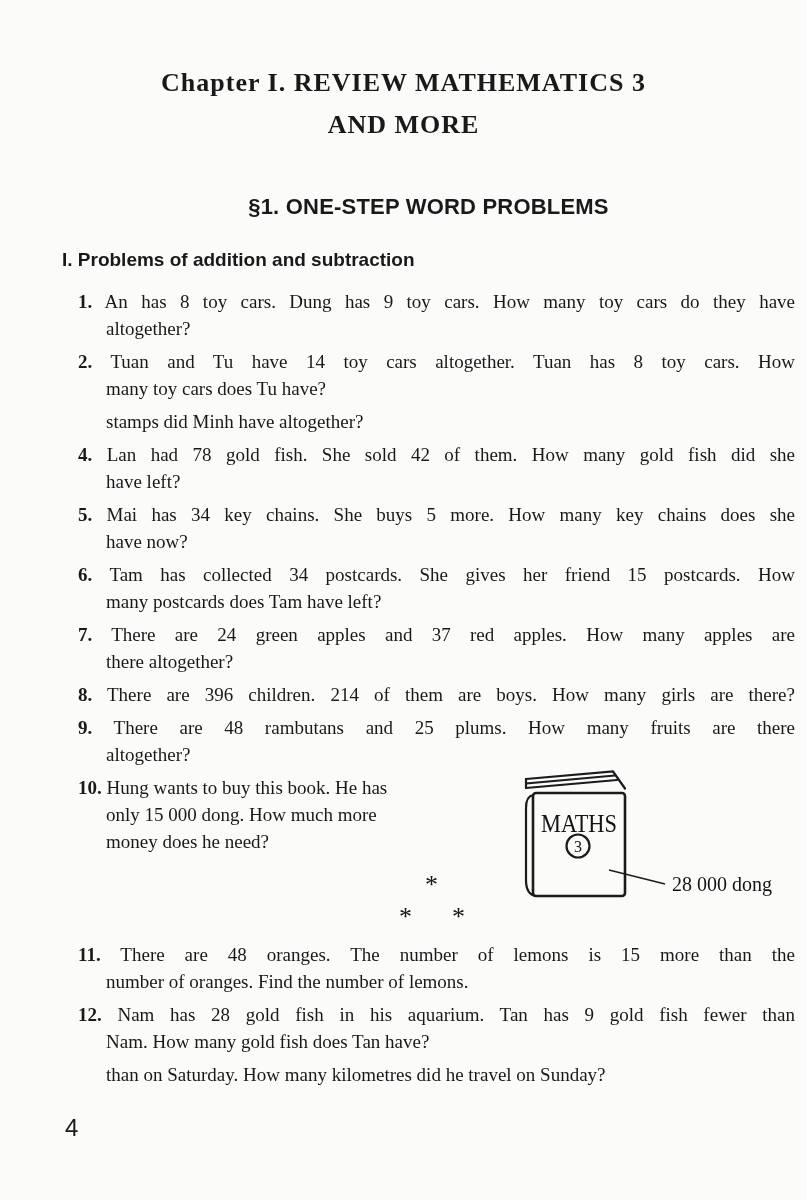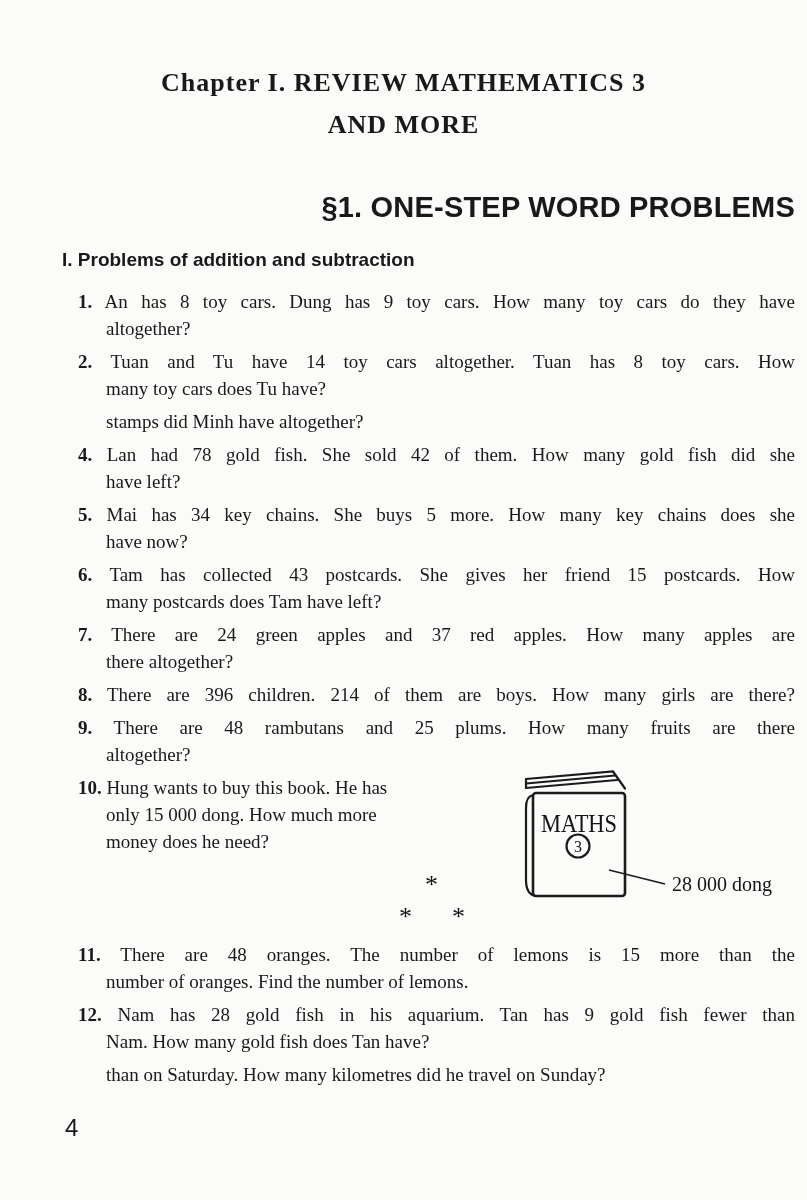--- a/index.html
+++ b/index.html
@@ -19,22 +19,22 @@
     font-weight:bold; text-align:center;
     letter-spacing:1px;
   }
   .chapter-title span { display:block; }
 
   .content { margin-left:62px; width:733px; }
 
   .section-title {
     margin:44px 0 0 0;
     font-family:"Liberation Sans","DejaVu Sans",sans-serif;
-    font-size:29px; line-height:34px;
-    font-weight:bold; text-align:right;
+    font-size:22px; line-height:34px;
+    font-weight:bold; text-align:center;
     letter-spacing:0.2px;
   }
   .subsection-title {
     margin:24px 0 16px 0;
     font-family:"Liberation Sans","DejaVu Sans",sans-serif;
     font-size:19px; line-height:24px;
     font-weight:bold; text-align:left;
   }
 
   .problems { margin-top:8px; font-size:19px; line-height:27px; }
@@ -102,21 +102,21 @@
           <span class="line jl"><span class="num">4.</span> <span>Lan had 78 gold fish. She sold 42 of them. How many gold fish did she</span></span>
           <span class="line cont">have left?</span>
         </p>
 
       <p class="problem">
           <span class="line jl"><span class="num">5.</span> <span>Mai has 34 key chains. She buys 5 more. How many key chains does she</span></span>
           <span class="line cont">have now?</span>
         </p>
 
       <p class="problem">
-          <span class="line jl"><span class="num">6.</span> <span>Tam has collected 43 postcards. She gives her friend 15 postcards. How</span></span>
+          <span class="line jl"><span class="num">6.</span> <span>Tam has collected 34 postcards. She gives her friend 15 postcards. How</span></span>
           <span class="line cont">many postcards does Tam have left?</span>
         </p>
 
       <p class="problem">
           <span class="line jl"><span class="num">7.</span> <span>There are 24 green apples and 37 red apples. How many apples are</span></span>
           <span class="line cont">there altogether?</span>
         </p>
 
       <p class="problem">
           <span class="line jl"><span class="num">8.</span> <span>There are 396 children. 214 of them are boys. How many girls are there?</span></span>

